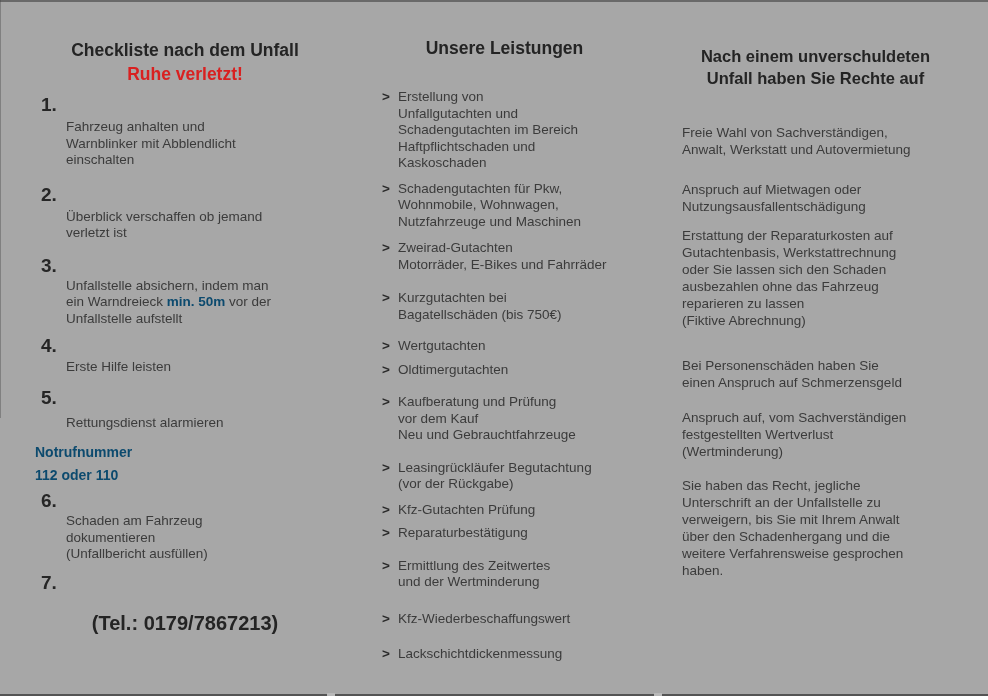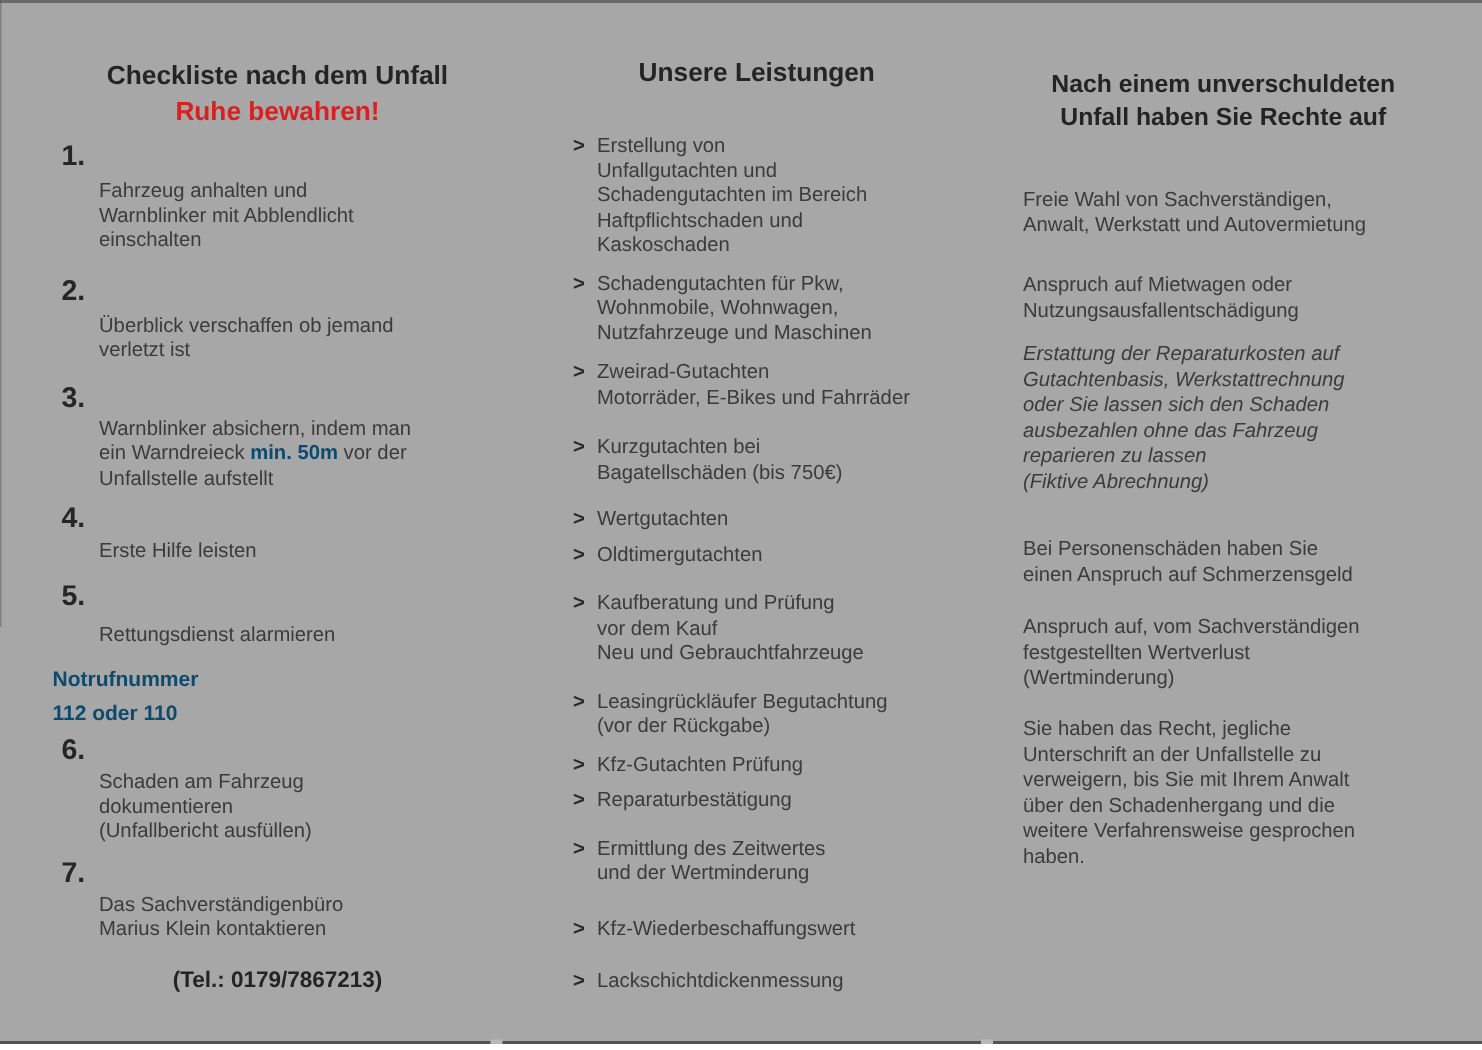--- a/index.html
+++ b/index.html
@@ -27,72 +27,72 @@
   .step-text{font-size:13.5px;line-height:16.5px;color:#3b3b3b;margin-left:31px;white-space:pre-line;}
   .step-text .b{font-weight:bold;color:#0c4a6e;}
   .mtA{margin-top:8px;}  .mtB{margin-top:2px;}
   .mtC{margin-top:14px;} .mtD{margin-top:2px;}
   .mtE{margin-top:12px;} .mtF{margin-top:0px;}
   .mtG{margin-top:7px;}  .mtH{margin-top:1px;}
   .mtI{margin-top:10px;} .mtJ{margin-top:5px;}
   .emergency{margin-top:10px;font-size:14px;line-height:23px;font-weight:bold;color:#0c4a6e;text-align:left;white-space:pre-line;}
   .mtK{margin-top:2px;}  .mtL{margin-top:0px;}
   .mtM{margin-top:8px;}  .mtN{margin-top:0px;}
-  .phone{margin-top:17px;font-size:15px;font-weight:bold;color:#242424;text-align:center;}
+  .phone{margin-top:17px;font-size:20px;font-weight:bold;color:#242424;text-align:center;}
 
   
   .panel-mid{position:absolute;left:362px;top:38px;width:285px;}
   .pm-title{font-size:17.5px;line-height:21px;font-weight:bold;color:#242424;text-align:center;}
   .svc-list{margin-top:30px;}
   .svc-item{position:relative;padding-left:36px;font-size:13.5px;line-height:16.5px;}
   .svc-item .arrow{position:absolute;left:20px;top:0;font-weight:bold;color:#2a2a2a;}
   .svc-text{white-space:pre-line;}
   .g7{margin-top:7px;}  .g9{margin-top:9px;}  .g10{margin-top:10px;}
   .g15{margin-top:15px;} .g16{margin-top:16px;} .g17{margin-top:17px;}
   .g19{margin-top:19px;} .g20{margin-top:20px;}
 
   
   .panel-right{position:absolute;left:668px;top:46px;width:295px;}
   .pr-title{font-size:16.5px;line-height:21.5px;font-weight:bold;color:#242424;text-align:center;white-space:pre-line;}
   .pr-para{font-size:13.5px;line-height:17px;color:#3b3b3b;padding-left:14px;white-space:pre-line;}
   .p1{margin-top:35px;} .p2{margin-top:23px;} .p3{margin-top:29px;}
-  .p4{margin-top:12px;font-style:italic;} .p5{margin-top:18px;} .p6{margin-top:28px;}
+  .p4{margin-top:12px;} .p5{margin-top:18px;} .p6{margin-top:28px;}
   .p7{margin-top:17px;}
 </style>
 </head>
 <body>
 
 <div class="page">
 
   <div class="edge-top"></div>
   <div class="edge-left"></div>
   <div class="edge-bottom"></div>
   <div class="notch n1"></div>
   <div class="notch n2"></div>
 
   <div class="panel-left">
     <div class="pl-title">Checkliste nach dem Unfall</div>
-    <div class="pl-sub">Ruhe bewahren!</div>
+    <div class="pl-sub">Ruhe verletzt!</div>
 
     <div class="step">
       <div class="step-num mtA">1.</div>
       <div class="step-text mtB">Fahrzeug anhalten und
 Warnblinker mit Abblendlicht
 einschalten</div>
     </div>
 
     <div class="step">
       <div class="step-num mtC">2.</div>
       <div class="step-text mtD">Überblick verschaffen ob jemand
 verletzt ist</div>
     </div>
 
     <div class="step">
       <div class="step-num mtE">3.</div>
-      <div class="step-text mtF"><span>Warnblinker absichern, indem man
+      <div class="step-text mtF"><span>Unfallstelle absichern, indem man
 ein Warndreieck </span><span class="b">min. 50m</span><span> vor der
 Unfallstelle aufstellt</span></div>
     </div>
 
     <div class="step">
       <div class="step-num mtG">4.</div>
       <div class="step-text mtH">Erste Hilfe leisten</div>
     </div>
 
     <div class="step">
@@ -105,22 +105,20 @@
 
     <div class="step">
       <div class="step-num mtK">6.</div>
       <div class="step-text mtL">Schaden am Fahrzeug
 dokumentieren
 (Unfallbericht ausfüllen)</div>
     </div>
 
     <div class="step">
       <div class="step-num mtM">7.</div>
-      <div class="step-text mtN">Das Sachverständigenbüro
-Marius Klein kontaktieren</div>
     </div>
 
     <div class="phone">(Tel.: 0179/7867213)</div>
   </div>
 
   <div class="panel-mid">
     <div class="pm-title">Unsere Leistungen</div>
     <div class="svc-list">
 
       <div class="svc-item">

